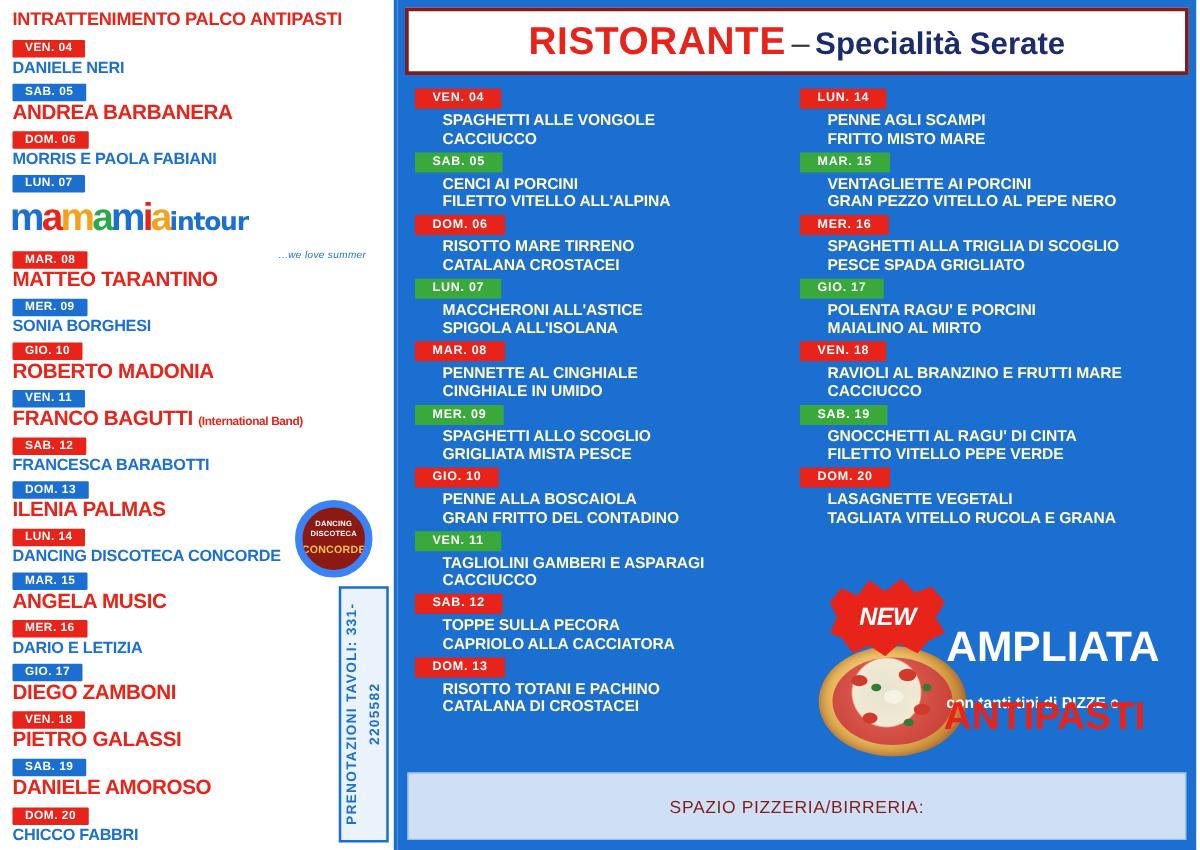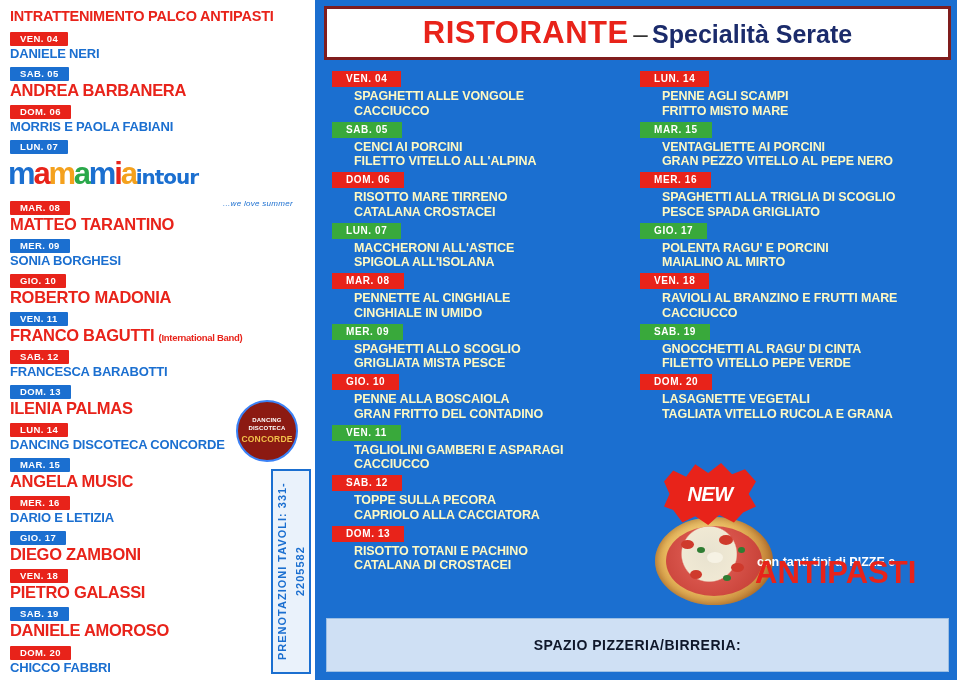--- a/index.html
+++ b/index.html
@@ -69,21 +69,21 @@
   .logo-tag{
     position:absolute; right:16px; top:26px;
     font-size:8px; color:#1b6fd0; font-style:italic; letter-spacing:0.3px;margin-top:16px;
   }
 
   
   .badge-concorde{
     position:absolute; left:236px; top:400px;
     width:62px; height:62px; border-radius:50%;
     background:#8c1a12;
-    border:2px solid #3b82f6;
+    border:6px solid #3b82f6;
     color:#ffffff;
     display:flex; align-items:center; justify-content:center;
     text-align:center;
     overflow:hidden;
   }
   .badge-concorde .bc-inner{
     font-size:6px; font-weight:bold; line-height:1.25; letter-spacing:0.2px;
   }
   .badge-concorde .bc-big{ font-size:8.5px; display:block; margin-top:2px; color:#f2c14a;}
 
@@ -193,21 +193,21 @@
   }
   .pizza .b{ background:#f6f2e4; }
   .pizza .t{ background:#cf3a2c; }
 
   
   .strip{
     position:absolute; left:8px; right:8px; bottom:8px;
     height:54px; background:#cfe0f4; border:1px solid #9cbfe4;
     display:flex; flex-direction:column; align-items:center; justify-content:center;
   }
-  .strip .s1{ color:#0f172a; font-weight:bold; font-size:14px; letter-spacing:0.5px; }
+  .strip .s1{ color:#7f1d1d; font-weight:normal; font-size:14px; letter-spacing:0.5px; }
   .strip .s2{ color:#1b2b6b; font-weight:bold; font-size:9.5px; letter-spacing:0.3px; margin-top:3px;}
 </style>
 </head>
 <body>
 
 <div class="page">
 
   <div class="left">
     <div class="left-title">INTRATTENIMENTO PALCO ANTIPASTI</div>
     <div id="left-entries"><div class="date-chip chip-red">VEN. 04</div><div class="artist small"><span>DANIELE NERI</span></div><div class="date-chip chip-blue">SAB. 05</div><div class="artist big"><span>ANDREA BARBANERA</span></div><div class="date-chip chip-red">DOM. 06</div><div class="artist small"><span>MORRIS E PAOLA FABIANI</span></div><div class="date-chip chip-blue">LUN. 07</div><div class="logo-block"><span class="logo-mam"><span class="c1">m</span><span class="c2">a</span><span class="c3">m</span><span class="c4">a</span><span class="c5">m</span><span class="c6">i</span><span class="c7">a</span></span><span class="logo-intour">intour</span><span class="logo-tag">...we love summer</span></div><div class="date-chip chip-red">MAR. 08</div><div class="artist big"><span>MATTEO TARANTINO</span></div><div class="date-chip chip-blue">MER. 09</div><div class="artist small"><span>SONIA BORGHESI</span></div><div class="date-chip chip-red">GIO. 10</div><div class="artist big"><span>ROBERTO MADONIA</span></div><div class="date-chip chip-blue">VEN. 11</div><div class="artist big"><span>FRANCO BAGUTTI</span> <span class="suffix">(International Band)</span></div><div class="date-chip chip-red">SAB. 12</div><div class="artist small"><span>FRANCESCA BARABOTTI</span></div><div class="date-chip chip-blue">DOM. 13</div><div class="artist big"><span>ILENIA PALMAS</span></div><div class="date-chip chip-red">LUN. 14</div><div class="artist small"><span>DANCING DISCOTECA CONCORDE</span></div><div class="date-chip chip-blue">MAR. 15</div><div class="artist big"><span>ANGELA MUSIC</span></div><div class="date-chip chip-red">MER. 16</div><div class="artist small"><span>DARIO E LETIZIA</span></div><div class="date-chip chip-blue">GIO. 17</div><div class="artist big"><span>DIEGO ZAMBONI</span></div><div class="date-chip chip-red">VEN. 18</div><div class="artist big"><span>PIETRO GALASSI</span></div><div class="date-chip chip-blue">SAB. 19</div><div class="artist big"><span>DANIELE AMOROSO</span></div><div class="date-chip chip-red">DOM. 20</div><div class="artist small"><span>CHICCO FABBRI</span></div></div>
@@ -247,20 +247,21 @@
         <i class="t" style="left:64%;top:52%;width:13px;height:9px;"></i>
         <i class="t" style="left:30%;top:60%;width:12px;height:9px;"></i>
         <i class="b" style="left:44%;top:40%;width:16px;height:11px;"></i>
         <i style="left:36%;top:34%;width:8px;height:6px;"></i>
         <i style="left:58%;top:66%;width:8px;height:6px;"></i>
         <i style="left:70%;top:34%;width:7px;height:6px;"></i>
       </div>
       <div class="new-burst">
         <span>NEW</span>
       </div>
+      <div class="p2">AMPLIATA</div>
       <div class="p3">con tanti tipi di PIZZE e</div>
       <div class="p4">ANTIPASTI</div>
     </div>
 
     <div class="strip">
       <div class="s1">SPAZIO PIZZERIA/BIRRERIA:</div>
     </div>
 
   </div>
 </div>

